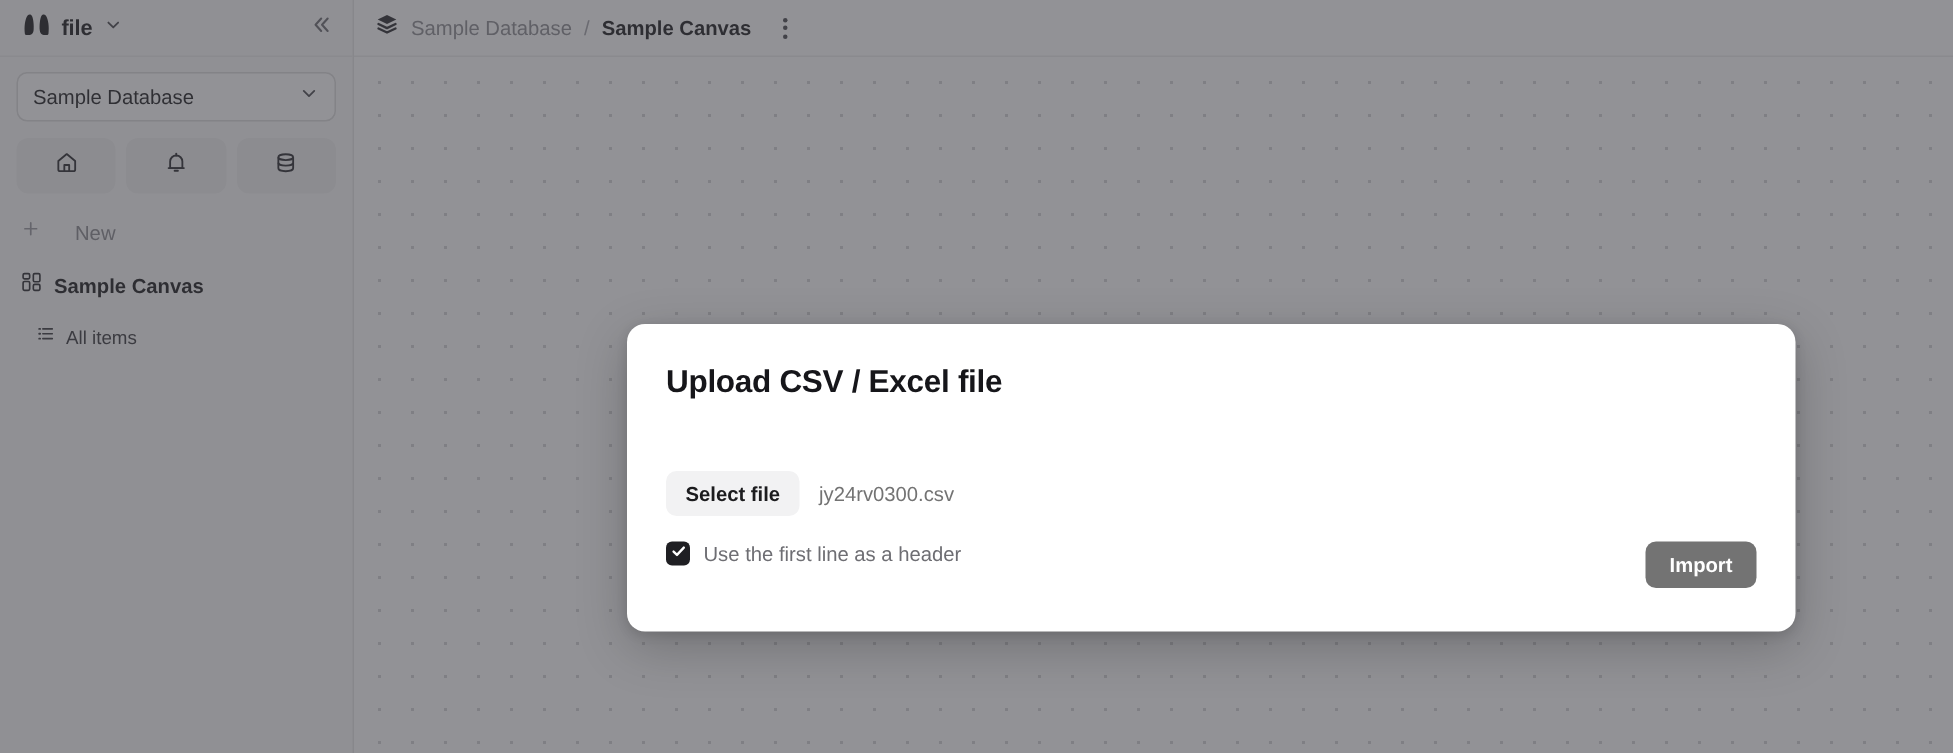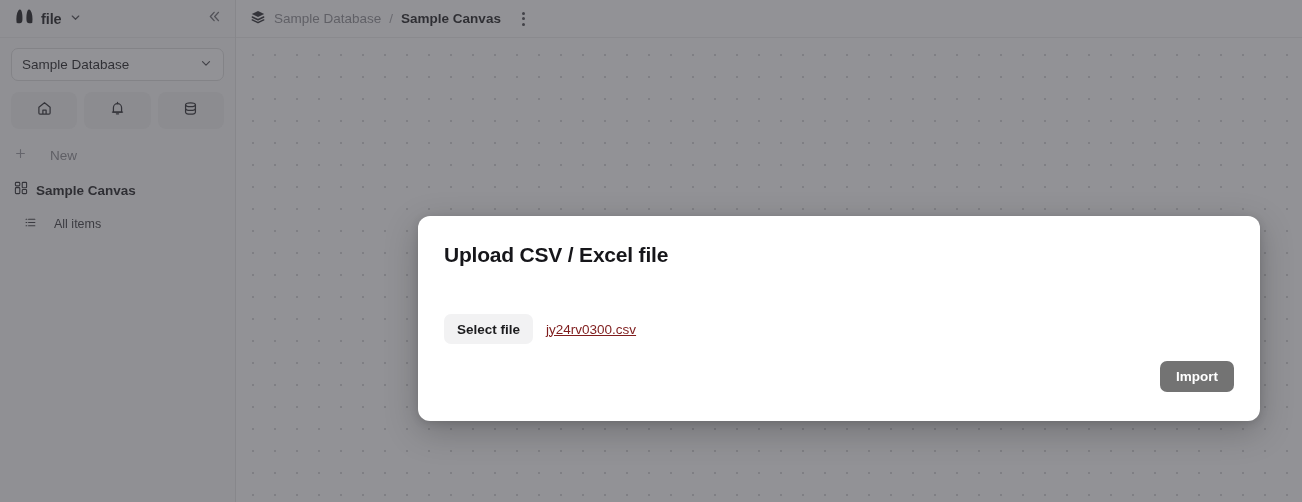--- a/index.html
+++ b/index.html
@@ -123,21 +123,21 @@
   .nav-label {
     font-size: 13.5px;
     font-weight: 700;
     color: #1c1c1e;
   }
   .sub-item {
     margin-top: 9px;
     margin-left: 10px;
     display: flex;
     align-items: center;
-    gap: 17px;
+    gap: 7px;
     padding: 3px 3px;
     border-radius: 6px;
     cursor: pointer;
   }
   .sub-label { font-size: 12.5px; color: #3a3a3e; }
 
   
   #main {
     flex: 1 1 auto;
     height: 502px;
@@ -183,21 +183,21 @@
     position: absolute;
     inset: 0;
     background: rgba(60, 60, 67, 0.56);
     z-index: 50;
   }
 
   #modal {
     position: absolute;
     left: 418px;
     top: 216px;
-    width: 842px;
+    width: 779px;
     height: 205px;
     background: #ffffff;
     border-radius: 12px;
     box-shadow: 0 10px 34px rgba(0,0,0,0.22), 0 2px 8px rgba(0,0,0,0.12);
     z-index: 60;
     padding: 26px 26px 0 26px;
   }
 
   .modal-title {
     font-size: 21px;
@@ -218,21 +218,21 @@
     border: none;
     border-radius: 7px;
     height: 30px;
     padding: 0 13px;
     font-family: inherit;
     font-size: 13.5px;
     font-weight: 700;
     color: #1c1c1e;
     cursor: pointer;
   }
-  .file-name { font-size: 13.5px; color: #7f1d1d; text-decoration: underline; }
+  .file-name { font-size: 13.5px; color: #737373; }
 
   .check-row {
     margin-top: 17px;
     display: flex;
     align-items: center;
     gap: 9px;
   }
   .checkbox {
     width: 16px; height: 16px;
     border-radius: 4px;
@@ -401,15 +401,25 @@
 
 <div id="modal">
 
   <h1 class="modal-title">Upload CSV / Excel file</h1>
 
   <div class="file-row">
     <button class="select-file-btn">Select file</button>
     <span class="file-name">jy24rv0300.csv</span>
   </div>
 
+  <div class="check-row">
+    <span class="checkbox">
+      <span>
+        <svg width="11" height="11" viewBox="0 0 14 14" aria-hidden="true">
+          <path d="M2.6 7.3 L5.5 10.1 L11.3 3.9" fill="none" stroke="#ffffff" stroke-width="2" stroke-linecap="round" stroke-linejoin="round"></path>
+        </svg>
+      </span>
+    </span>
+    <span class="check-label">Use the first line as a header</span>
+  </div>
 
   <button class="import-btn">Import</button>
 </div>
 
 </body></html>

